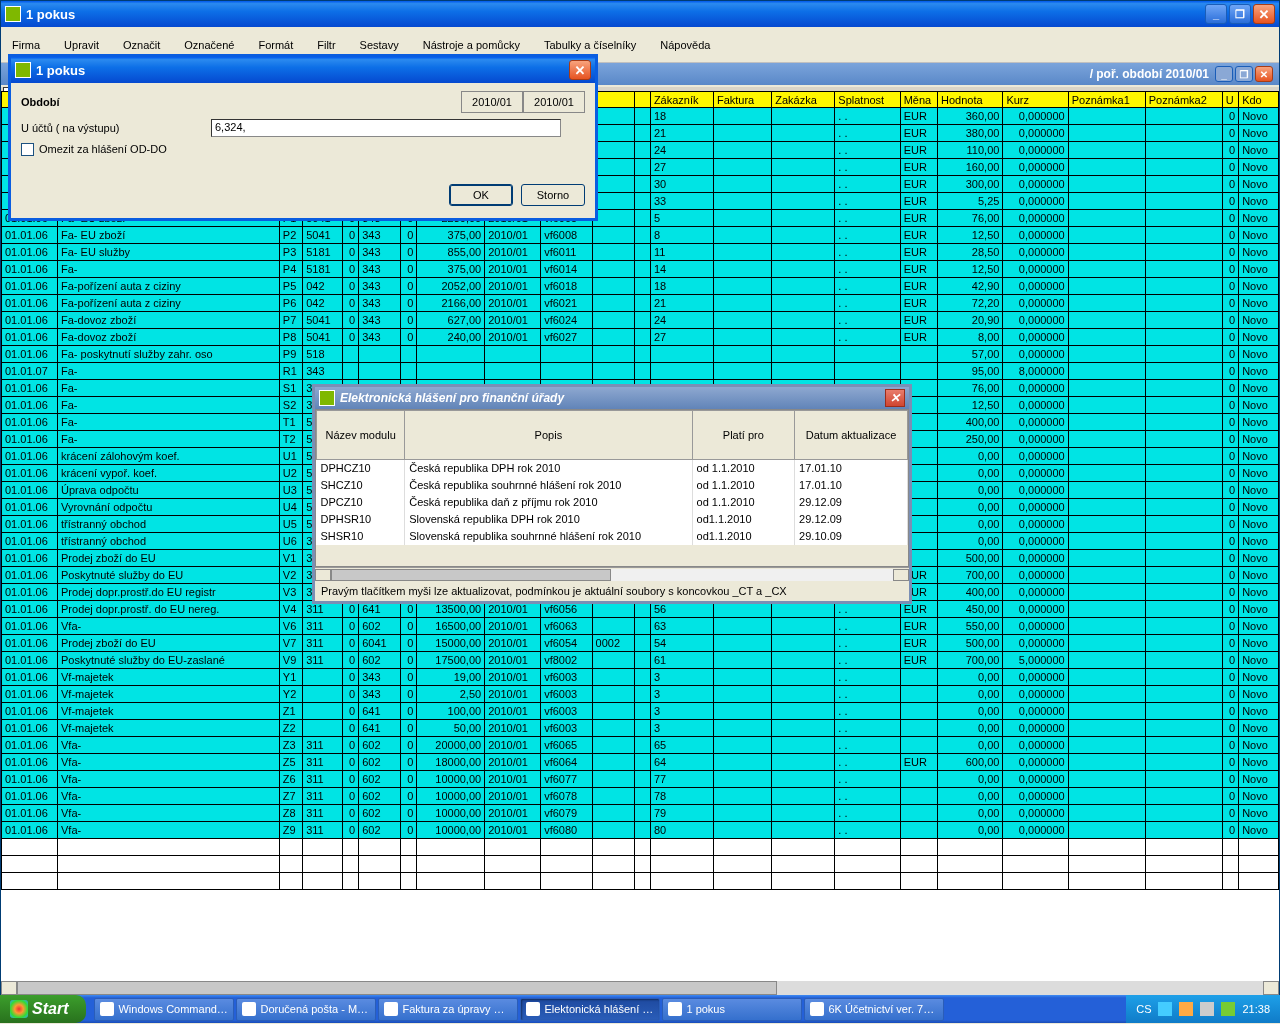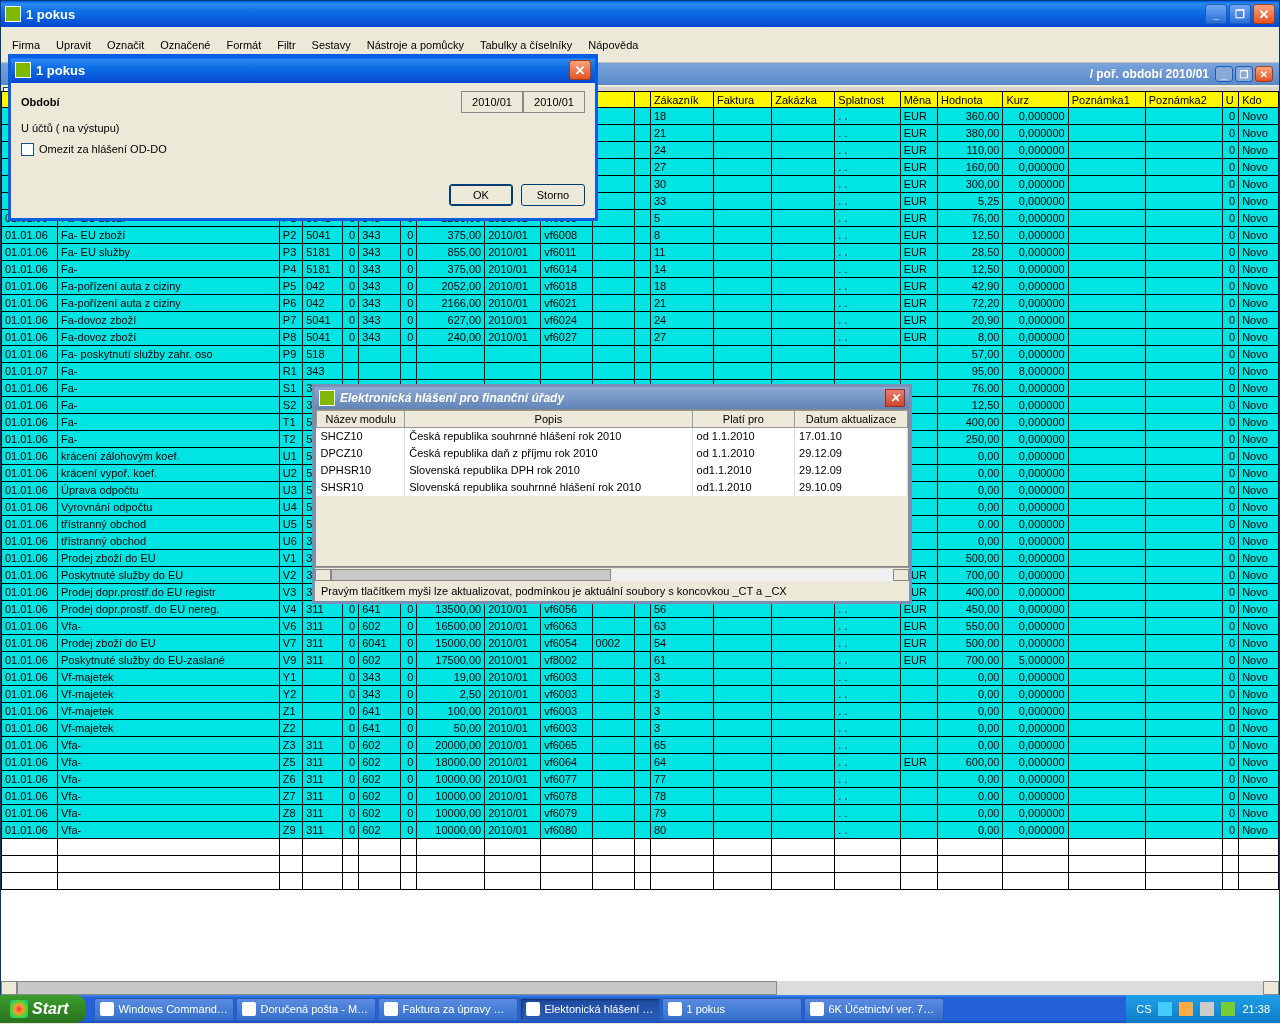--- a/index.html
+++ b/index.html
@@ -7,21 +7,21 @@
 
 
 .main-window { position: absolute; top: 0; left: 0; right: 0; bottom: 28px; background: #ece9d8; border: 1px solid #003c74; }
 .titlebar, .dlg-titlebar, .subwin-titlebar { height: 26px; background: linear-gradient(to bottom, #0058ee 0%, #2b8aef 10%, #0d6fe7 40%, #0549d0 100%); color: #fff; display: flex; align-items: center; padding: 0 4px; font-size: 13px; font-weight: bold; }
 .titlebar .title-icon, .dlg-titlebar .title-icon, .subwin-titlebar .title-icon { width: 16px; height: 16px; background: #7fb800; margin-right: 5px; border: 1px solid #fff; }
 .win-btns { margin-left: auto; display: flex; gap: 2px; }
 .win-btn { width: 22px; height: 20px; border-radius: 3px; display: flex; align-items: center; justify-content: center; color: #fff; font-weight: bold; font-size: 11px; cursor: pointer; }
 .win-min, .win-max { background: linear-gradient(to bottom, #6fa6f7, #2b6ed9); border: 1px solid #1a5db8; }
 .win-close { background: linear-gradient(to bottom, #f8a37d, #e65321); border: 1px solid #a73b16; font-size: 13px; }
 
-.menubar { height: 36px; background: #ece9d8; display: flex; align-items: center; padding: 0 4px; gap: 2px; border-bottom: 1px solid #c0c0c0; }
+.menubar { height: 36px; background: #ece9d8; display: flex; align-items: center; padding: 0 4px; gap: 10px; border-bottom: 1px solid #c0c0c0; }
 .menubar span { padding: 2px 7px; cursor: pointer; }
 
 
 .inner-titlebar { height: 22px; background: linear-gradient(to bottom, #7ba4db, #5a88c8); color: #fff; display: flex; align-items: center; padding: 0 6px; font-size: 12px; font-weight: bold; }
 .inner-titlebar .win-btns .win-btn { width: 18px; height: 16px; font-size: 10px; }
 .toolbar { height: 22px; background: #d9d4c7; border-bottom: 1px solid #aaa; }
 .toolbar-inner { width: 44px; height: 18px; background: #fff; border: 1px inset #888; margin: 2px; }
 
 
 .table-wrap { position: absolute; top: 90px; left: 0; right: 0; bottom: 14px; overflow: hidden; background: #fff; }
@@ -44,21 +44,21 @@
 .btn { min-width: 64px; height: 22px; background: #ece9d8; border: 1px solid #003c74; border-radius: 3px; cursor: pointer; font-size: 11px; }
 .btn-default { box-shadow: 0 0 0 1px #003c74 inset; }
 .chk { display: flex; align-items: flex-start; gap: 5px; margin-top: 3px; }
 .chk-box { width: 13px; height: 13px; border: 1px solid #1c5180; background: #fff; }
 
 
 .dialog2 { position: absolute; top: 384px; left: 312px; width: 600px; background: #ece9d8; border: 3px solid #7a8fb5; z-index: 30; }
 .subwin-titlebar { background: linear-gradient(to bottom, #8ea8d0, #6184b8); height: 22px; font-size: 12px; font-style: italic; }
 .subwin-close { width: 20px; height: 18px; background: linear-gradient(to bottom, #e87c6c, #d04530); border: 1px solid #9c2c1a; margin-left: auto; display: flex; align-items: center; justify-content: center; color: #fff; cursor: pointer; font-weight: bold; }
 table.sublist { border-collapse: collapse; width: 100%; background: #fff; }
-table.sublist th { background: #ece9d8; border: 1px solid #999; font-weight: normal; text-align: center; padding: 2px 4px; height: 17px; font-size: 11px; }
+table.sublist th { background: #ece9d8; border: 1px solid #999; font-weight: normal; text-align: center; padding: 18px 4px; height: 17px; font-size: 11px; }
 table.sublist td { border-right: 1px solid #ddd; padding: 2px 4px; height: 17px; font-size: 11px; }
 .sublist-wrap { height: 158px; overflow: hidden; border: 1px solid #888; }
 .sublist-scroll { height: 14px; background: #ece9d8; border-top: 1px solid #999; display: flex; align-items: center; }
 .sublist-scroll .arrow { width: 16px; height: 12px; background: #ece9d8; border: 1px solid #888; }
 .sublist-scroll .track { flex: 1; height: 12px; background: #f0f0f0; position: relative; }
 .sublist-scroll .thumb { position: absolute; left: 0; width: 280px; height: 12px; background: #c8c8c8; border: 1px solid #888; }
 .sublist-footer { padding: 4px 6px; font-size: 11px; background: #ece9d8; }
 
 .bottom-scroll { position: absolute; bottom: 0; left: 0; right: 0; height: 14px; background: #ece9d8; display: flex; }
 .bottom-scroll .arrow { width: 16px; background: #ece9d8; border: 1px solid #888; }
@@ -1341,20 +1341,21 @@
   <div class="dlg-body">
     <div class="dlg-row">
       <span class="dlg-period-label">Období</span>
       <div class="period-boxes">
         <div class="period-box">2010/01</div>
         <div class="period-box">2010/01</div>
       </div>
     </div>
     <div class="dlg-row">
       <span class="dlg-label">U účtů ( na výstupu)</span>
+      <div class="input" style="width:350px">6,324,</div>
     </div>
     <div class="chk">
       <div class="chk-box"></div>
       <span>Omezit za  hlášení OD-DO</span>
     </div>
     <div class="dlg-buttons">
       <button class="btn btn-default">OK</button>
       <button class="btn">Storno</button>
     </div>
   </div>
@@ -1373,20 +1374,26 @@
           <col style="width:280px">
           <col style="width:100px">
           <col style="width:110px">
         </colgroup>
         <tbody>
           <tr>
             <th>Název modulu</th>
             <th>Popis</th>
             <th>Platí pro</th>
             <th>Datum aktualizace</th>
+          </tr>
+          <tr>
+            <td>DPHCZ10</td>
+            <td>Česká republika DPH  rok 2010</td>
+            <td>od 1.1.2010</td>
+            <td>17.01.10</td>
           </tr>
           <tr>
             <td>SHCZ10</td>
             <td>Česká republika souhrnné hlášení  rok 2010</td>
             <td>od 1.1.2010</td>
             <td>17.01.10</td>
           </tr>
           <tr>
             <td>DPCZ10</td>
             <td>Česká republika daň z příjmu  rok 2010</td>

